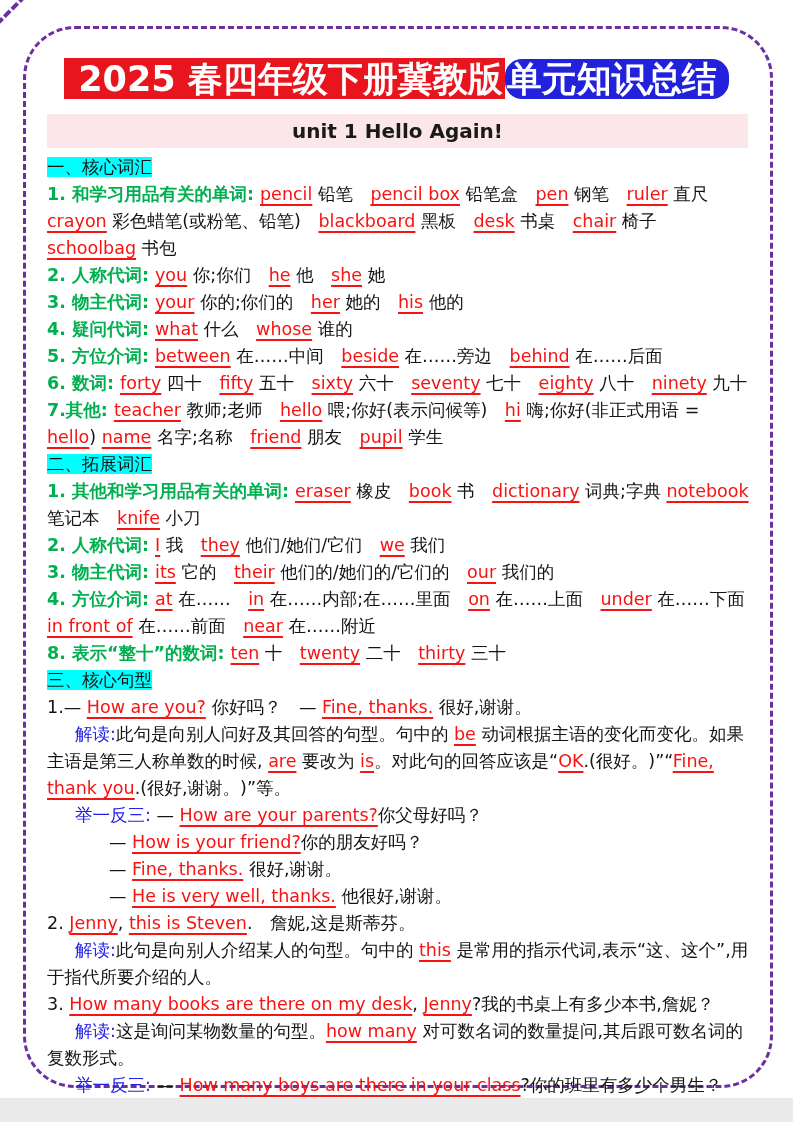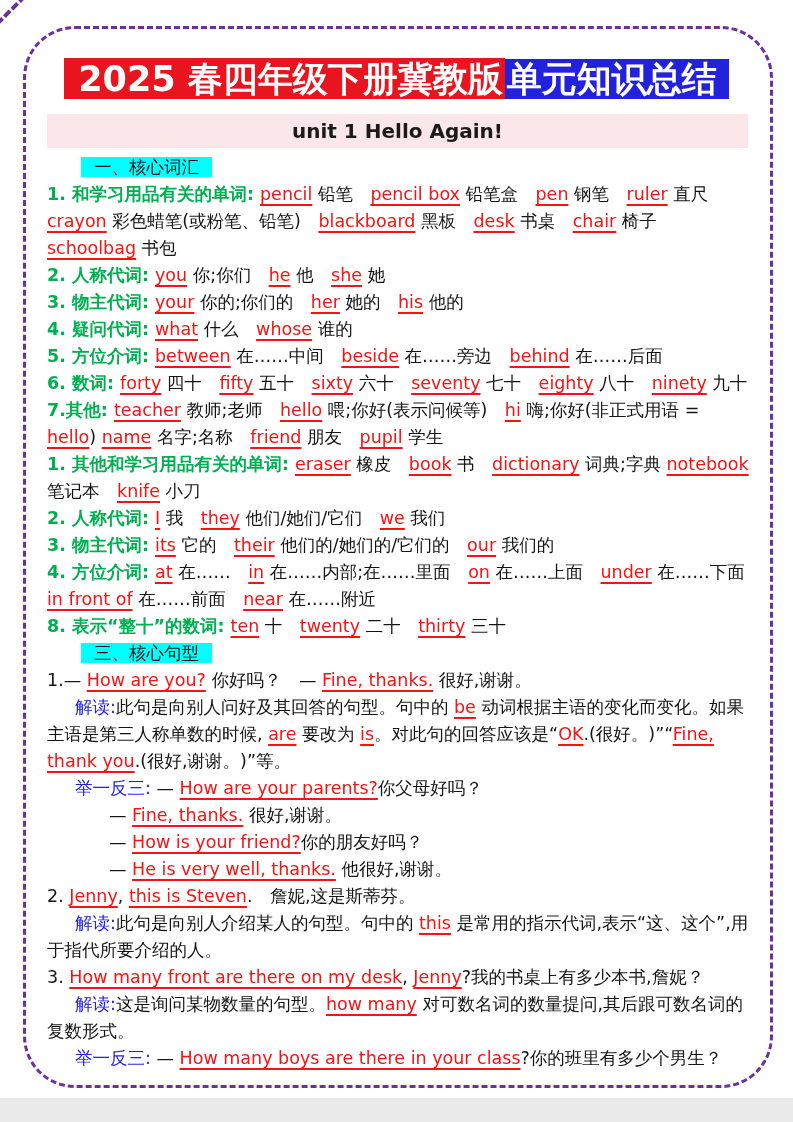--- a/index.html
+++ b/index.html
@@ -16,34 +16,34 @@
     border:3.5px dashed var(--border-purple,#6b2fa0);
     border-radius:52px;box-sizing:border-box;
   }
   .corner-dash{
     position:absolute;left:-9px;top:8px;width:40px;height:0;
     border-top:4px dashed var(--border-purple,#6b2fa0);
     transform:rotate(-45deg);
   }
   .title-row{position:absolute;top:52px;left:0;width:100%;text-align:center;font-size:35px;font-weight:bold;line-height:55px;white-space:nowrap;}
   .title-red{background:var(--title-red-bg,#e8151e);color:#fff;padding:1px 2px 0 14px;}
-  .title-blue{background:var(--title-blue-bg,#2222dd);color:#fff;padding:0 12px 0 2px;}
+  .title-blue{background:var(--title-blue-bg,#2222dd);color:#fff;padding:0 12px 0 2px;border-radius:17px;}
   .unit-bar{
     position:absolute;top:114px;left:47px;width:701px;height:34px;
     background:var(--unit-bar-bg,#fbe6e9);
     text-align:center;line-height:34px;font-size:20px;font-weight:600;color:#1a1a1a;
   }
   .content{
     position:absolute;top:154px;left:47px;width:702px;
     font-size:17.5px;line-height:27px;
   }
   .content p{margin:0;}
   .line.indent{padding-left:62px;}
   .sec-heading{line-height:27px;}
-  .sec-heading-text{background:var(--section-highlight,#00ffff);color:#141414;padding:0 13px;margin-left:34px;}
+  .sec-heading-text{background:var(--section-highlight,#00ffff);color:#141414;padding:0 0;}
   .seg-green{color:var(--keyword-green,#00b050);font-weight:bold;}
   .seg-blue{color:var(--label-blue,#2222e6);font-weight:normal;margin-left:28px;}
   .seg-zh{color:#141414;}
   .seg-en{
     color:var(--english-red,#f81212);
     text-decoration:underline;
     text-decoration-thickness:1.5px;
     text-underline-offset:3.5px;
   }
 </style>
@@ -65,31 +65,32 @@
 
   <div class="content">
       <p class="sec-heading"><span class="sec-heading-text">一、核心词汇</span></p>
       <p class="line"><span class="seg-green">1. 和学习用品有关的单词: </span><span class="seg-en">pencil</span><span class="seg-zh"> 铅笔　</span><span class="seg-en">pencil box</span><span class="seg-zh"> 铅笔盒　</span><span class="seg-en">pen</span><span class="seg-zh"> 钢笔　</span><span class="seg-en">ruler</span><span class="seg-zh"> 直尺 </span><span class="seg-en">crayon</span><span class="seg-zh"> 彩色蜡笔(或粉笔、铅笔)　</span><span class="seg-en">blackboard</span><span class="seg-zh"> 黑板　</span><span class="seg-en">desk</span><span class="seg-zh"> 书桌　</span><span class="seg-en">chair</span><span class="seg-zh"> 椅子 </span><span class="seg-en">schoolbag</span><span class="seg-zh"> 书包</span></p>
       <p class="line"><span class="seg-green">2. 人称代词: </span><span class="seg-en">you</span><span class="seg-zh"> 你;你们　</span><span class="seg-en">he</span><span class="seg-zh"> 他　</span><span class="seg-en">she</span><span class="seg-zh"> 她</span></p>
       <p class="line"><span class="seg-green">3. 物主代词: </span><span class="seg-en">your</span><span class="seg-zh"> 你的;你们的　</span><span class="seg-en">her</span><span class="seg-zh"> 她的　</span><span class="seg-en">his</span><span class="seg-zh"> 他的</span></p>
       <p class="line"><span class="seg-green">4. 疑问代词: </span><span class="seg-en">what</span><span class="seg-zh"> 什么　</span><span class="seg-en">whose</span><span class="seg-zh"> 谁的</span></p>
       <p class="line"><span class="seg-green">5. 方位介词: </span><span class="seg-en">between</span><span class="seg-zh"> 在……中间　</span><span class="seg-en">beside</span><span class="seg-zh"> 在……旁边　</span><span class="seg-en">behind</span><span class="seg-zh"> 在……后面</span></p>
       <p class="line"><span class="seg-green">6. 数词: </span><span class="seg-en">forty</span><span class="seg-zh"> 四十　</span><span class="seg-en">fifty</span><span class="seg-zh"> 五十　</span><span class="seg-en">sixty</span><span class="seg-zh"> 六十　</span><span class="seg-en">seventy</span><span class="seg-zh"> 七十　</span><span class="seg-en">eighty</span><span class="seg-zh"> 八十　</span><span class="seg-en">ninety</span><span class="seg-zh"> 九十</span></p>
       <p class="line"><span class="seg-green">7.其他: </span><span class="seg-en">teacher</span><span class="seg-zh"> 教师;老师　</span><span class="seg-en">hello</span><span class="seg-zh"> 喂;你好(表示问候等)　</span><span class="seg-en">hi</span><span class="seg-zh"> 嗨;你好(非正式用语 = </span><span class="seg-en">hello</span><span class="seg-zh">) </span><span class="seg-en">name</span><span class="seg-zh"> 名字;名称　</span><span class="seg-en">friend</span><span class="seg-zh"> 朋友　</span><span class="seg-en">pupil</span><span class="seg-zh"> 学生</span></p>
+      <p class="sec-heading"><span class="sec-heading-text">二、拓展词汇</span></p>
       <p class="line"><span class="seg-green">1. 其他和学习用品有关的单词: </span><span class="seg-en">eraser</span><span class="seg-zh"> 橡皮　</span><span class="seg-en">book</span><span class="seg-zh"> 书　</span><span class="seg-en">dictionary</span><span class="seg-zh"> 词典;字典 </span><span class="seg-en">notebook</span><span class="seg-zh"> 笔记本　</span><span class="seg-en">knife</span><span class="seg-zh"> 小刀</span></p>
       <p class="line"><span class="seg-green">2. 人称代词: </span><span class="seg-en">I</span><span class="seg-zh"> 我　</span><span class="seg-en">they</span><span class="seg-zh"> 他们/她们/它们　</span><span class="seg-en">we</span><span class="seg-zh"> 我们</span></p>
       <p class="line"><span class="seg-green">3. 物主代词: </span><span class="seg-en">its</span><span class="seg-zh"> 它的　</span><span class="seg-en">their</span><span class="seg-zh"> 他们的/她们的/它们的　</span><span class="seg-en">our</span><span class="seg-zh"> 我们的</span></p>
       <p class="line"><span class="seg-green">4. 方位介词: </span><span class="seg-en">at</span><span class="seg-zh"> 在……　</span><span class="seg-en">in</span><span class="seg-zh"> 在……内部;在……里面　</span><span class="seg-en">on</span><span class="seg-zh"> 在……上面　</span><span class="seg-en">under</span><span class="seg-zh"> 在……下面 </span><span class="seg-en">in front of</span><span class="seg-zh"> 在……前面　</span><span class="seg-en">near</span><span class="seg-zh"> 在……附近</span></p>
       <p class="line"><span class="seg-green">8. 表示“整十”的数词: </span><span class="seg-en">ten</span><span class="seg-zh"> 十　</span><span class="seg-en">twenty</span><span class="seg-zh"> 二十　</span><span class="seg-en">thirty</span><span class="seg-zh"> 三十</span></p>
       <p class="sec-heading"><span class="sec-heading-text">三、核心句型</span></p>
       <p class="line"><span class="seg-zh">1.— </span><span class="seg-en">How are you?</span><span class="seg-zh"> 你好吗？　— </span><span class="seg-en">Fine, thanks.</span><span class="seg-zh"> 很好,谢谢。</span></p>
       <p class="line"><span class="seg-blue">解读:</span><span class="seg-zh">此句是向别人问好及其回答的句型。句中的 </span><span class="seg-en">be</span><span class="seg-zh"> 动词根据主语的变化而变化。如果主语是第三人称单数的时候, </span><span class="seg-en">are</span><span class="seg-zh"> 要改为 </span><span class="seg-en">is</span><span class="seg-zh">。对此句的回答应该是“</span><span class="seg-en">OK</span><span class="seg-zh">.(很好。)”“</span><span class="seg-en">Fine, thank you</span><span class="seg-zh">.(很好,谢谢。)”等。</span></p>
       <p class="line"><span class="seg-blue">举一反三: </span><span class="seg-zh">— </span><span class="seg-en">How are your parents?</span><span class="seg-zh">你父母好吗？</span></p>
+      <p class="line indent"><span class="seg-zh">— </span><span class="seg-en">How is your friend?</span><span class="seg-zh">你的朋友好吗？</span></p>
       <p class="line indent"><span class="seg-zh">— </span><span class="seg-en">Fine, thanks.</span><span class="seg-zh"> 很好,谢谢。</span></p>
-      <p class="line indent"><span class="seg-zh">— </span><span class="seg-en">How is your friend?</span><span class="seg-zh">你的朋友好吗？</span></p>
       <p class="line indent"><span class="seg-zh">— </span><span class="seg-en">He is very well, thanks.</span><span class="seg-zh"> 他很好,谢谢。</span></p>
       <p class="line"><span class="seg-zh">2. </span><span class="seg-en">Jenny</span><span class="seg-zh">, </span><span class="seg-en">this is Steven</span><span class="seg-zh">.　詹妮,这是斯蒂芬。</span></p>
       <p class="line"><span class="seg-blue">解读:</span><span class="seg-zh">此句是向别人介绍某人的句型。句中的 </span><span class="seg-en">this</span><span class="seg-zh"> 是常用的指示代词,表示“这、这个”,用于指代所要介绍的人。</span></p>
-      <p class="line"><span class="seg-zh">3. </span><span class="seg-en">How many front are there on my desk</span><span class="seg-zh">, </span><span class="seg-en">Jenny</span><span class="seg-zh">?我的书桌上有多少本书,詹妮？</span></p>
+      <p class="line"><span class="seg-zh">3. </span><span class="seg-en">How many books are there on my desk</span><span class="seg-zh">, </span><span class="seg-en">Jenny</span><span class="seg-zh">?我的书桌上有多少本书,詹妮？</span></p>
       <p class="line"><span class="seg-blue">解读:</span><span class="seg-zh">这是询问某物数量的句型。</span><span class="seg-en">how many</span><span class="seg-zh"> 对可数名词的数量提问,其后跟可数名词的复数形式。</span></p>
       <p class="line"><span class="seg-blue">举一反三: </span><span class="seg-zh">— </span><span class="seg-en">How many boys are there in your class</span><span class="seg-zh">?你的班里有多少个男生？</span></p>
     </div>
 </div>
 
 </body></html>

